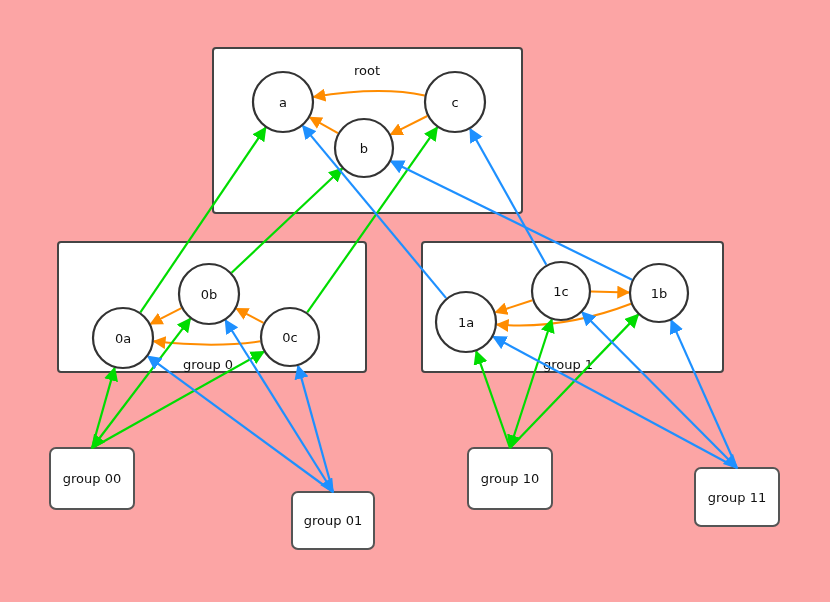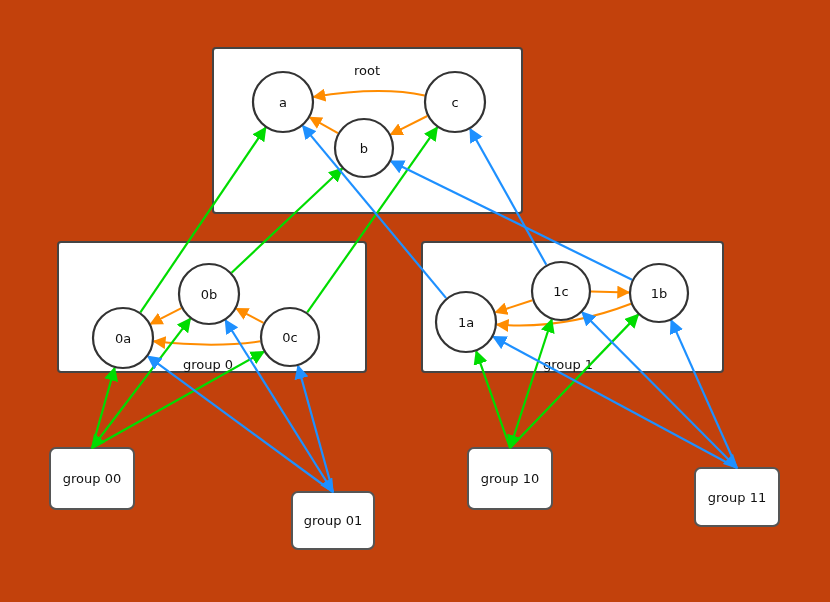--- a/index.html
+++ b/index.html
@@ -1,16 +1,16 @@
 <!DOCTYPE html>
 <html><head>
 <meta charset="utf-8">
 <style>
   html,body{margin:0;padding:0;background:#000;}
-  .stage{position:relative;width:830px;height:602px;background:#c2410c;overflow:hidden;
+  .stage{position:relative;width:830px;height:602px;background:#fca5a5;overflow:hidden;
          font-family:"DejaVu Sans","Liberation Sans",sans-serif;}
   svg text{font-family:"DejaVu Sans","Liberation Sans",sans-serif;fill:#111;}
 </style>
 </head>
 <body>
 
 <div class="stage">
   <svg id="gv" width="830" height="602" viewBox="0 0 830 602">
       <defs>
         <marker id="arrow-orange" viewBox="0 0 10 10" refX="9" refY="5" markerWidth="6.5" markerHeight="6.5" orient="auto-start-reverse">

